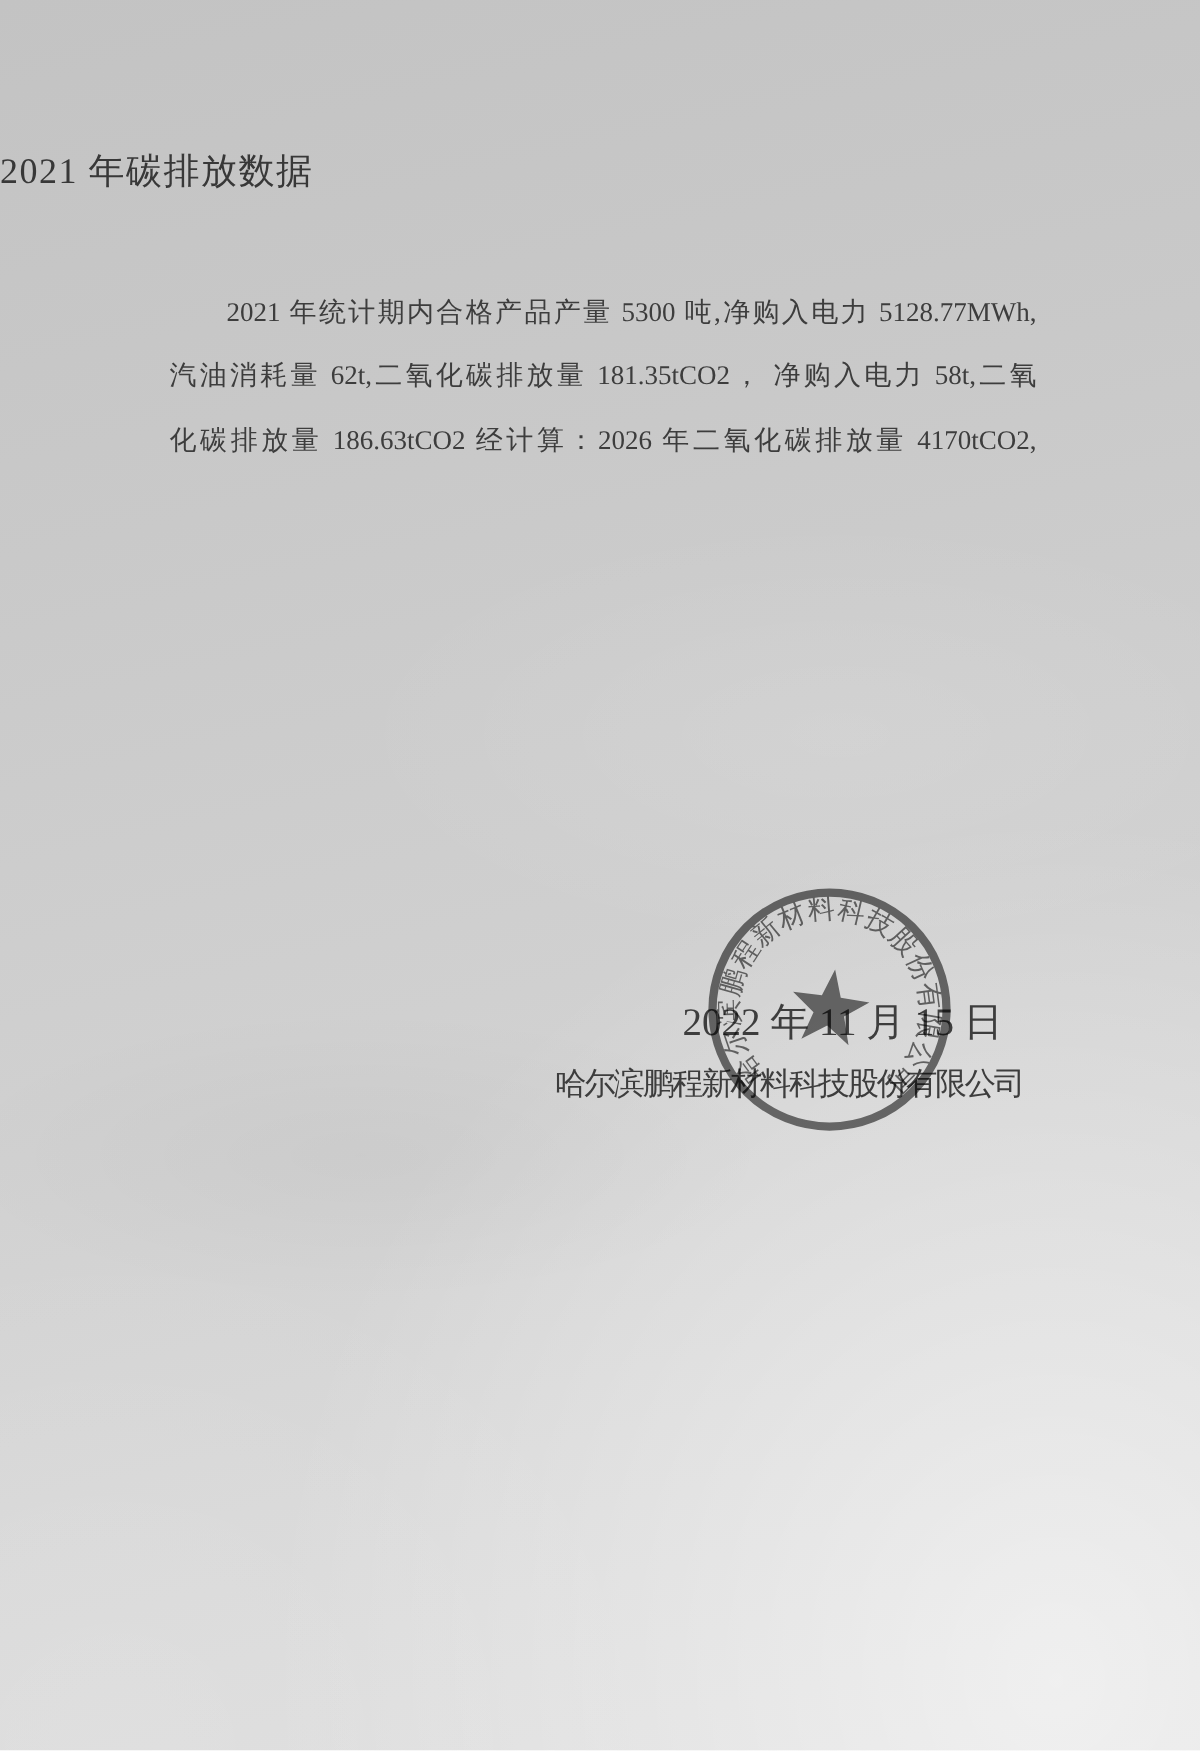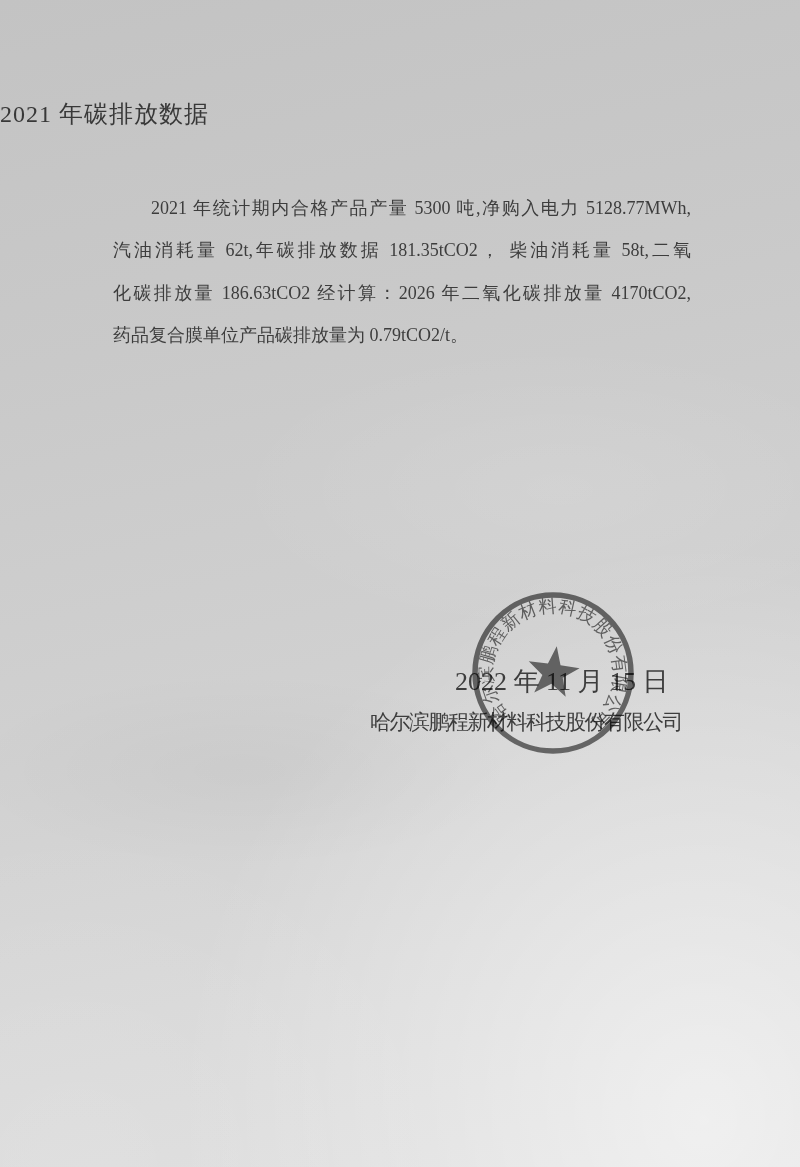--- a/index.html
+++ b/index.html
@@ -104,23 +104,22 @@
 </head>
 <body>
 
 <div class="page">
   <div class="sheen"></div>
 
   <h1 class="title">2021 年碳排放数据</h1>
 
   <div class="body-text">
     <div class="line just indent">2021 年统计期内合格产品产量 5300 吨,净购入电力 5128.77MWh,</div>
-    <div class="line just">汽油消耗量 62t,年碳排放数据 181.35tCO2， 柴油消耗量 58t,二氧</div>
+    <div class="line just">汽油消耗量 62t,二氧化碳排放量 181.35tCO2， 净购入电力 58t,二氧</div>
     <div class="line just">化碳排放量 186.63tCO2 经计算：2026 年二氧化碳排放量 4170tCO2,</div>
-    <div class="line">药品复合膜单位产品碳排放量为 0.79tCO2/t。</div>
   </div>
 
   <div class="date-line">2022 年 11 月 15 日</div>
 
   <div class="company-line">哈尔滨鹏程新材料科技股份有限公司</div>
 
   <svg class="seal" viewBox="0 0 176 176" aria-hidden="true">
     <circle class="ring" cx="88" cy="88" r="78"></circle>
     <defs>
       <path id="sealArc" d="M 44.87 131.13 A 61 61 0 1 1 131.13 131.13" fill="none"></path>

